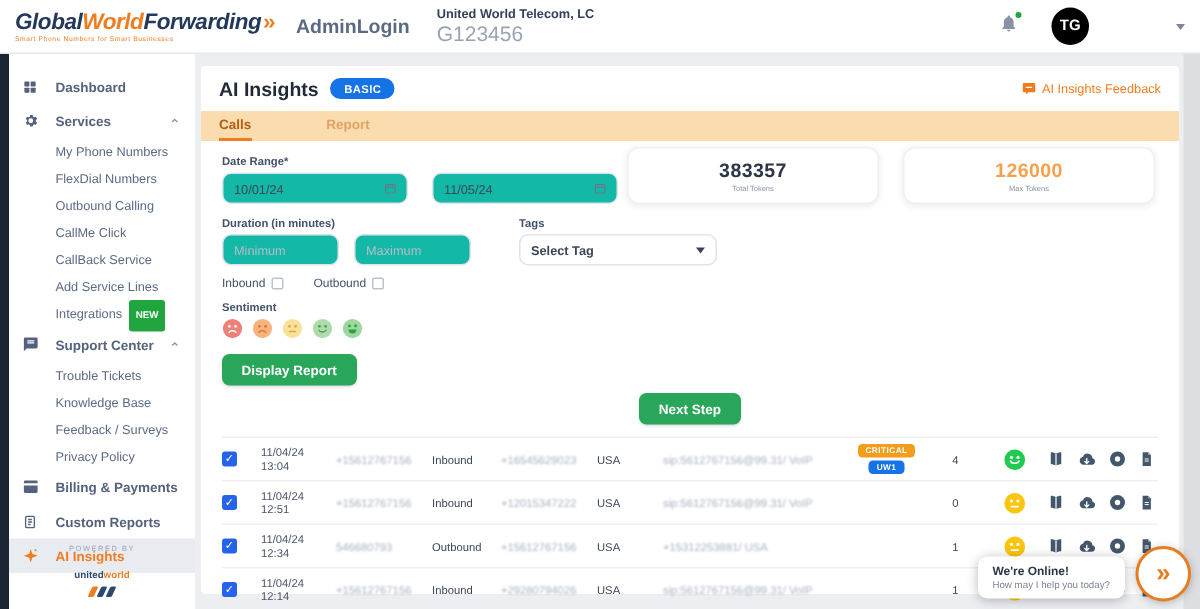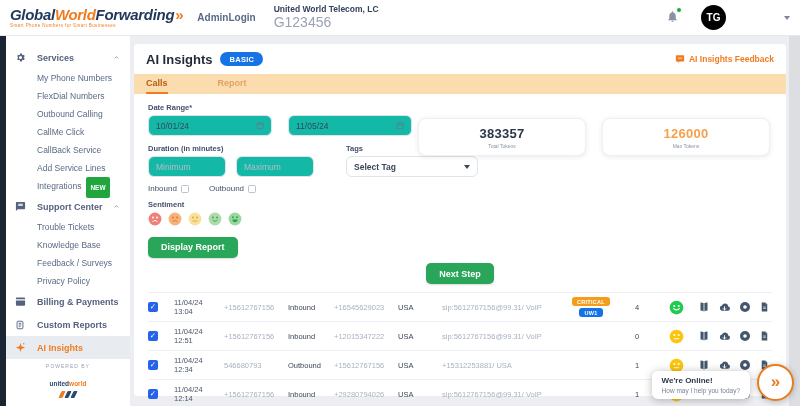--- a/index.html
+++ b/index.html
@@ -6,21 +6,21 @@
   html,body{width:800px;height:406px;overflow:hidden}
   body{font-family:"Liberation Sans",sans-serif;background:#e9ebee;position:relative;color:#3c4758}
 
   
   .hdr{position:absolute;top:0;left:0;width:800px;height:36px;background:#fff;border-bottom:1px solid #e6e8ec;display:flex;align-items:center;padding:0 10px;z-index:6}
   .logo{display:flex;flex-direction:column;line-height:1}
   .logo-line{font-size:15px;font-weight:bold;font-style:italic;letter-spacing:-.3px;white-space:nowrap}
   .lg-navy{color:#23395b}.lg-orange{color:#f07c20}
   .lg-chev{color:#f07c20;font-size:15px;font-style:normal;margin-left:1px}
   .tagline{font-size:4.5px;color:#f07c20;letter-spacing:.4px;margin-top:2px}
-  .admin-login{font-size:10px;font-weight:bold;color:#5a6a85;margin-left:14px}
+  .admin-login{font-size:13px;font-weight:bold;color:#5a6a85;margin-left:14px}
   .company{margin-left:18px;line-height:1.2}
   .company .cname{font-size:8.5px;font-weight:bold;color:#33415c}
   .company .cid{font-size:14px;color:#9aa3b2}
   .hdr-right{margin-left:auto;display:flex;align-items:center}
   .bell{position:relative;margin-right:22px;cursor:pointer}
   .bell-dot{position:absolute;top:-2px;right:-3px;width:6px;height:6px;border-radius:50%;background:#21a63f;border:1px solid #fff}
   .avatar{width:25px;height:25px;border-radius:50%;background:#000000;color:#fff;font-size:10px;font-weight:bold;display:flex;align-items:center;justify-content:center;margin-right:58px}
   .hdr-caret{width:0;height:0;border-left:3.5px solid transparent;border-right:3.5px solid transparent;border-top:4px solid #7d8799}
 
   
@@ -41,21 +41,21 @@
   .swooshes i{display:block;width:4px;height:7px;background:#2b4a6f;transform:skewX(-25deg);border-radius:1px}
   .swooshes i:first-child{background:#f07c20}
 
   
   .main{position:absolute;left:130px;top:36px;width:670px;height:370px;background:#eceef1}
   .vscroll{position:absolute;right:0;top:0;width:11px;height:370px;background:#dcdee1}
   .card{position:absolute;left:4px;top:8px;width:652px;height:352px;background:#fff;border-radius:3px}
   .card-head{height:30px;display:flex;align-items:center;padding:0 12px}
   .page-title{font-size:13px;font-weight:800;color:#1f2937}
   .plan-badge{background:#1673e6;color:#fff;font-size:7.5px;font-weight:bold;border-radius:8px;padding:2.5px 9px;margin-left:8px;letter-spacing:.3px}
-  .fb-link{margin-left:auto;display:flex;align-items:flex-end;gap:4px;color:#f07c20;font-size:8.5px;font-weight:bold;cursor:pointer}
+  .fb-link{margin-left:auto;display:flex;align-items:flex-end;gap:4px;color:#f07c20;font-size:8.5px;font-weight:normal;cursor:pointer}
   .tabs{height:20px;background:#fbdcae;display:flex;padding-left:12px;gap:50px}
   .tab{font-size:9px;font-weight:bold;line-height:19px;cursor:pointer}
   .tab.active{color:#b85c12;border-bottom:2.5px solid #f07c20}
   .tab.idle{color:#e2a264}
   .card-body{padding:6px 14px 0 14px;position:relative}
 
   .f-label{font-size:7.5px;font-weight:bold;color:#42506b;margin:3px 0 3px}
   .inp-row{display:flex;gap:16px}
   .inp{display:flex;align-items:center;border:1px solid #dfe3ea;border-radius:6px;height:21px;padding:0 7px;font-size:8.5px;color:#3b4559;background:#14b8a6}
   .inp.date{width:124px;justify-content:space-between}
@@ -68,21 +68,21 @@
   .sel-caret{margin-left:auto;width:0;height:0;border-left:3.5px solid transparent;border-right:3.5px solid transparent;border-top:4px solid #3b4559}
   .cb-row{display:flex;align-items:center;gap:4px;margin-top:7px;font-size:8px;color:#42506b}
   .cb-row .gap{width:12px}
   .ucheck{width:8px;height:8px;border:1px solid #b9c2cf;border-radius:1.5px;background:#fff;cursor:pointer}
   .faces{display:flex;gap:6px;margin-top:3px}
   .faces svg{cursor:pointer}
   .btn{display:inline-block;background:#2aa65a;color:#fff;border:none;border-radius:5px;font-size:9px;font-weight:bold;font-family:inherit;padding:5.5px 13px;cursor:pointer;box-shadow:0 1px 2px rgba(0,0,0,.15)}
   .dr-row{margin-top:10px}
   .ns-row{text-align:center;margin-top:5px}
 
-  .stats{position:absolute;right:16px;top:24px;display:flex;gap:16px}
+  .stats{position:absolute;right:16px;top:4px;display:flex;gap:16px}
   .stat-card{width:168px;height:38px;background:#fff;border:1px solid #eef0f3;border-radius:8px;box-shadow:0 1px 5px rgba(40,50,70,.10);display:flex;flex-direction:column;align-items:center;justify-content:center}
   .stat-val{font-size:13px;font-weight:bold;color:#2b3648;letter-spacing:.3px}
   .stat-val.orange{color:#f6a04d}
   .stat-lbl{font-size:5px;color:#8a94a6;margin-top:2px}
 
   
   .table{margin-top:8px;border-top:1px solid #edeff2}
   .trow{display:grid;grid-template-columns:26px 50px 64px 46px 64px 44px 120px 58px 34px 44px 1fr;align-items:center;height:29px;border-bottom:1px solid #edeff2;font-size:7.5px}
   .cb{width:10px;height:10px;background:#2563eb;border-radius:2px;color:#fff;font-size:7.5px;line-height:10px;text-align:center;cursor:pointer}
   .cb::after{content:"\2713"}
@@ -130,20 +130,31 @@
     <div class="avatar">TG</div>
     <i class="hdr-caret"></i>
   </div>
 </header>
 
 <aside class="sidebar">
   <div class="side-strip"></div>
   <nav class="side-items">
     <div class="s-item">
       <span class="s-ico">
+          <svg width="10" height="10" viewBox="0 0 24 24" fill="#55627e">
+            <rect x="3" y="3" width="8" height="8" rx="1"></rect>
+            <rect x="13" y="3" width="8" height="8" rx="1"></rect>
+            <rect x="3" y="13" width="8" height="8" rx="1"></rect>
+            <rect x="13" y="13" width="8" height="8" rx="1"></rect>
+          </svg>
+        </span>
+      <span>Dashboard</span>
+    </div>
+    <div class="s-item">
+      <span class="s-ico">
           <svg width="11" height="11" viewBox="0 0 24 24" fill="#55627e">
             <path d="M19.4 13a7.6 7.6 0 0 0 0-2l2-1.6-2-3.4-2.4 1a7.4 7.4 0 0 0-1.7-1L15 3.5h-4l-.3 2.5a7.4 7.4 0 0 0-1.7 1l-2.4-1-2 3.4L6.6 11a7.6 7.6 0 0 0 0 2l-2 1.6 2 3.4 2.4-1a7.4 7.4 0 0 0 1.7 1l.3 2.5h4l.3-2.5a7.4 7.4 0 0 0 1.7-1l2.4 1 2-3.4zM12 15.5A3.5 3.5 0 1 1 12 8.5a3.5 3.5 0 0 1 0 7z"></path>
           </svg>
         </span>
       <span>Services</span>
       <span class="chev"><svg width="7" height="7" viewBox="0 0 24 24" fill="none" stroke="#8a94a6" stroke-width="3">
             <path d="M6 15l6-6 6 6"></path>
           </svg></span>
     </div>
     <div class="s-child">

